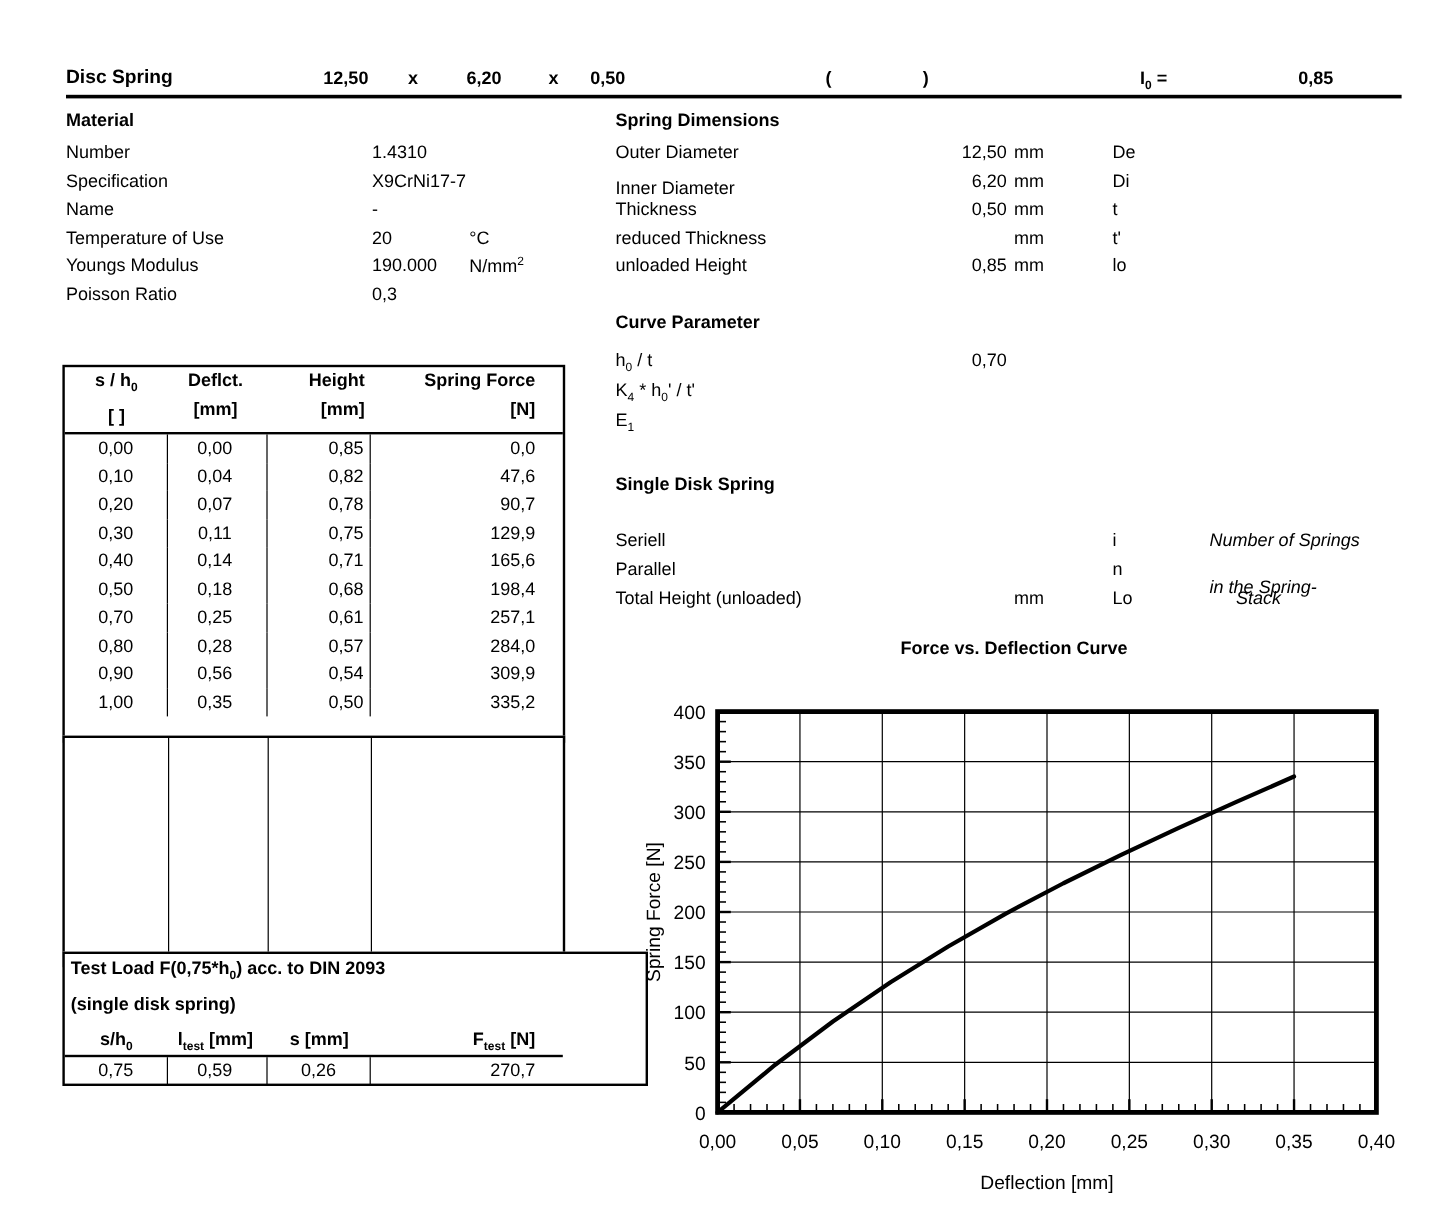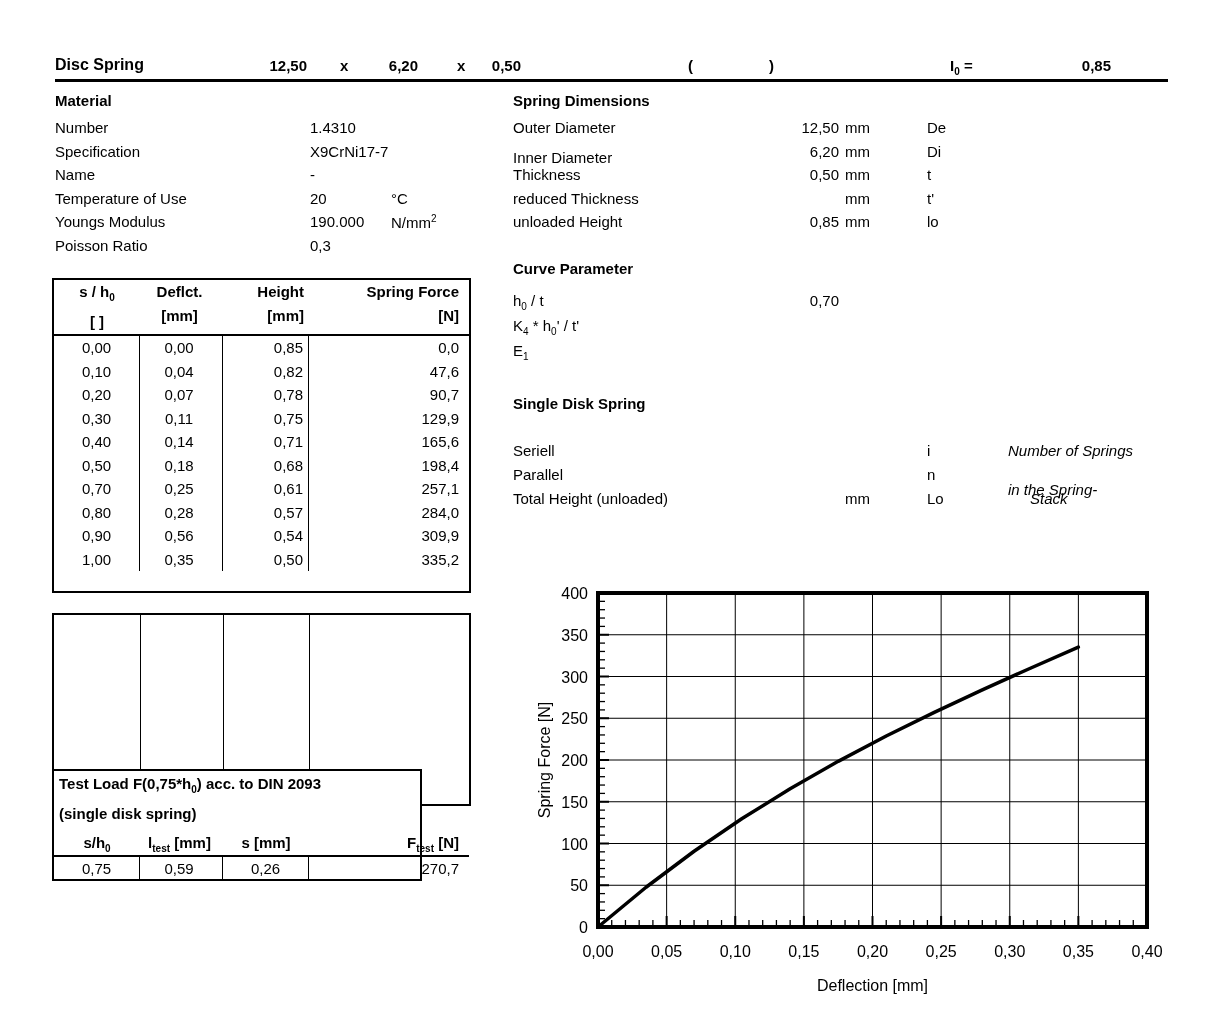--- a/index.html
+++ b/index.html
@@ -13,21 +13,21 @@
   sub{font-size:10px;}
   sup{font-size:10px;}
   .rule{position:absolute;background:#000;}
   
   .tbl{position:absolute;border:2px solid #000;box-sizing:border-box;background:#fff;}
   .grid-row{display:grid;grid-template-columns:86px 83px 86px 160px;}
   .cell{overflow:hidden;white-space:nowrap;box-sizing:border-box;}
   .cell.c0{text-align:center;}
   .cell.c1{text-align:center;padding-right:4px;}
   .cell.c2{text-align:right;padding-right:5px;}
-  .cell.c3{text-align:right;padding-right:10px;}
+  .cell.c3{text-align:right;padding-right:23px;}
   .vline .cell{border-right:1px solid #000;}
   .vline .cell:last-child{border-right:none;}
   .hdr-cell{font-weight:bold;line-height:24px;}
   .data-row .cell{height:23.5px;line-height:23.5px;}
   .empty-cols{position:absolute;top:0;bottom:0;width:1px;background:#000;}
   svg text{font-family:"Liberation Sans","DejaVu Sans",sans-serif;}
 </style>
 </head>
 <body>
 
@@ -50,21 +50,21 @@
 
   <div class="abs b" style="left:513px;top:92px;">Spring Dimensions</div>
   <div id="dimension-rows"></div>
 
   <div class="abs b" style="left:513px;top:260px;">Curve Parameter</div>
   <div id="curve-parameter-rows"></div>
 
   <div class="abs b" style="left:513px;top:395px;">Single Disk Spring</div>
   <div id="single-disk-rows"></div>
 
-  <div class="tbl" style="left:52px;top:278px;width:419px;height:315px;">
+  <div class="tbl" style="left:52px;top:304px;width:419px;height:315px;">
     <div id="force-table-header" class="grid-row" style="border-bottom:2px solid #000;">
         <div class="cell c0 hdr-cell">
           <div>s / h<sub>0</sub></div>
           <div>[ ]</div>
         </div>
         <div class="cell c1 hdr-cell">
           <div>Deflct.</div>
           <div>[mm]</div>
         </div>
         <div class="cell c2 hdr-cell">
@@ -139,37 +139,38 @@
         </div>
       </div>
   </div>
 
   <div class="tbl" style="left:52px;top:613px;width:419px;height:193px;">
     <div class="empty-cols" style="left:86px;"></div>
     <div class="empty-cols" style="left:169px;"></div>
     <div class="empty-cols" style="left:255px;"></div>
   </div>
 
-  <div class="tbl" style="left:52px;top:769px;width:370px;height:112px;text-decoration:underline;">
+  <div class="tbl" style="left:52px;top:793px;width:488px;height:112px;text-decoration:underline;">
     <div class="abs b" style="left:5px;top:4px;">Test Load F(0,75*h<sub>0</sub>) acc. to DIN 2093</div>
     <div class="abs b" style="left:5px;top:34px;">(single disk spring)</div>
     <div id="test-load-header" class="grid-row abs" style="left:0;top:60px;width:415px;">
         <div class="cell hdr-cell c0">s/h<sub>0</sub></div>
         <div class="cell hdr-cell c1">l<sub>test</sub> [mm]</div>
         <div class="cell hdr-cell c0">s [mm]</div>
         <div class="cell hdr-cell c3">F<sub>test</sub> [N]</div>
       </div>
     <div id="test-load-row" class="grid-row vline data-row abs" style="left:0;top:84px;width:415px;border-top:2px solid #000;">
         <div class="cell c0">0,75</div>
         <div class="cell c1">0,59</div>
         <div class="cell c0">0,26</div>
         <div class="cell c3">270,7</div>
       </div>
   </div>
 
+  <div class="abs b" style="left:505px;top:532px;width:680px;text-align:center;">Force vs. Deflection Curve</div>
   <svg id="chart" width="680" height="430" viewBox="0 0 680 430" style="position:absolute;left:520px;top:580px;">
       <line x1="146.625" y1="13" x2="146.625" y2="347" stroke="#000" stroke-width="1"></line>
       <line x1="215.25" y1="13" x2="215.25" y2="347" stroke="#000" stroke-width="1"></line>
       <line x1="283.875" y1="13" x2="283.875" y2="347" stroke="#000" stroke-width="1"></line>
       <line x1="352.5" y1="13" x2="352.5" y2="347" stroke="#000" stroke-width="1"></line>
       <line x1="421.125" y1="13" x2="421.125" y2="347" stroke="#000" stroke-width="1"></line>
       <line x1="489.74999999999994" y1="13" x2="489.74999999999994" y2="347" stroke="#000" stroke-width="1"></line>
       <line x1="558.375" y1="13" x2="558.375" y2="347" stroke="#000" stroke-width="1"></line>
       <line x1="78" y1="305.25" x2="627" y2="305.25" stroke="#000" stroke-width="1"></line>
       <line x1="78" y1="263.5" x2="627" y2="263.5" stroke="#000" stroke-width="1"></line>

